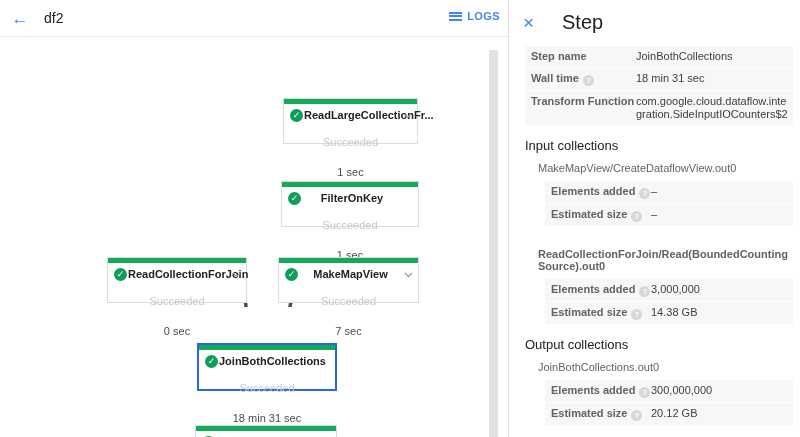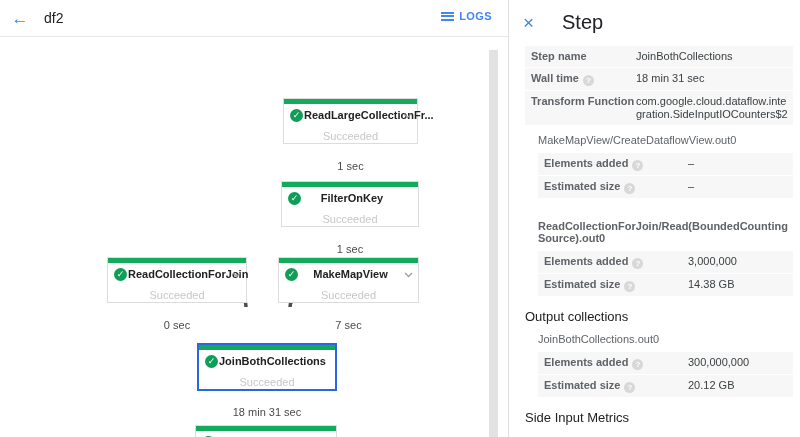--- a/index.html
+++ b/index.html
@@ -8,57 +8,57 @@
   .app { position:relative; width:800px; height:437px; background:#fff; }
 
   
   .left-panel { position:absolute; left:0; top:0; width:509px; height:437px;
     background:#fff; border-right:1px solid #e0e0e0; }
   .toolbar { position:relative; height:37px; border-bottom:1px solid #e8e8e8;
     display:flex; align-items:center; }
   .back-btn { width:40px; text-align:center; color:#4285f4; font-size:17px;
     line-height:17px; cursor:pointer; }
   .job-title { font-size:14px; color:#212121; margin-left:4px; }
-  .logs-btn { position:absolute; right:16px; top:10px; display:flex; align-items:center;
+  .logs-btn { position:absolute; right:8px; top:10px; display:flex; align-items:center;
     color:#4285f4; font-size:11px; font-weight:bold; letter-spacing:.4px; cursor:pointer; }
   .logs-icon { display:inline-flex; flex-direction:column; justify-content:space-between;
     width:13px; height:9px; margin-right:5px; }
   .logs-icon i { display:block; height:2px; background:#4285f4; }
 
   .graph { position:relative; width:489px; height:400px; }
   .edges { position:absolute; left:0; top:0; }
 
   .node { position:absolute; background:#fff; border:1px solid #dcdcdc;
     text-align:center; font-size:11px; cursor:pointer; }
   .node .gbar { height:5px; background:#14aa5c; }
   .node.selected { border:2px solid #2a65e5; }
   .node .ttl-row { position:relative; padding:5px 16px 0 20px; }
   .node .ttl { font-weight:bold; color:#212121; font-size:11px; white-space:nowrap; }
   .node .check { position:absolute; left:6px; top:5px; width:13px; height:13px;
     border-radius:50%; background:#0f9d58; color:#fff; font-size:9px; line-height:13px;
     text-align:center; }
   .node .chev { position:absolute; right:5px; top:5px; }
-  .node .status { color:#c7c7c7; margin-top:9px;text-align:center; }
+  .node .status { color:#c7c7c7; margin-top:15px;text-align:center; }
   .node .time { color:#4a4a4a; margin-top:18px; }
 
   .vscroll { position:absolute; left:489px; top:50px; width:9px; height:387px;
     background:#e2e2e2; }
 
   
   .right-panel { position:absolute; left:510px; top:0; width:290px; height:437px;
     background:#fff; overflow:hidden; }
   .panel-header { display:flex; align-items:center; height:44px; padding-left:13px; }
   .close-btn { color:#4285f4; font-size:19px; line-height:19px; width:20px; cursor:pointer; }
   .panel-title { font-size:20px; color:#202124; margin-left:19px; }
   .panel-body { padding:2px 7px 0 15px; font-size:11px; }
 
   .kvrow { display:flex; background:#f7f7f7; padding:4px 4px 4px 6px; margin-bottom:1px; }
   .kvrow .k { width:105px; flex:none; color:#5f6368; font-weight:bold; line-height:13px; }
   .kvrow .v { color:#3c4043; line-height:13px; word-break:break-all; }
-  .kvrow.sub { margin-left:13px;gap:44px; }
+  .kvrow.sub { margin-left:20px; }
   .kvrow.sub .k { width:100px; }
   .help { display:inline-block; width:11px; height:11px; border-radius:50%;
     background:#d8d8d8; color:#fff; font-size:8px; line-height:11px; text-align:center;
     font-weight:bold; margin-left:4px; vertical-align:-1px; cursor:pointer; }
 
   .sec-heading { font-size:13px; color:#212121; margin:13px 0 7px 0; }
   .coll-name { color:#5f6368; margin:9px 0 7px 0; word-break:break-all;padding-left:13px; }
 </style>
 </head>
 <body>
@@ -187,20 +187,21 @@
       </div>
       <div class="kvrow">
         <div class="k"><span>Wall time</span><span class="help">?</span></div>
         <div class="v">18 min 31 sec</div>
       </div>
       <div class="kvrow">
         <div class="k">Transform Function</div>
         <div class="v">com.google.cloud.dataflow.integration.SideInputIOCounters$2</div>
       </div>
 
+      <div class="sec-heading">Input collections</div>
 
       <div class="coll-name">MakeMapView/CreateDataflowView.out0</div>
       <div class="kvrow sub">
         <div class="k"><span>Elements added</span><span class="help">?</span></div>
         <div class="v">–</div>
       </div>
       <div class="kvrow sub">
         <div class="k"><span>Estimated size</span><span class="help">?</span></div>
         <div class="v">–</div>
       </div>

